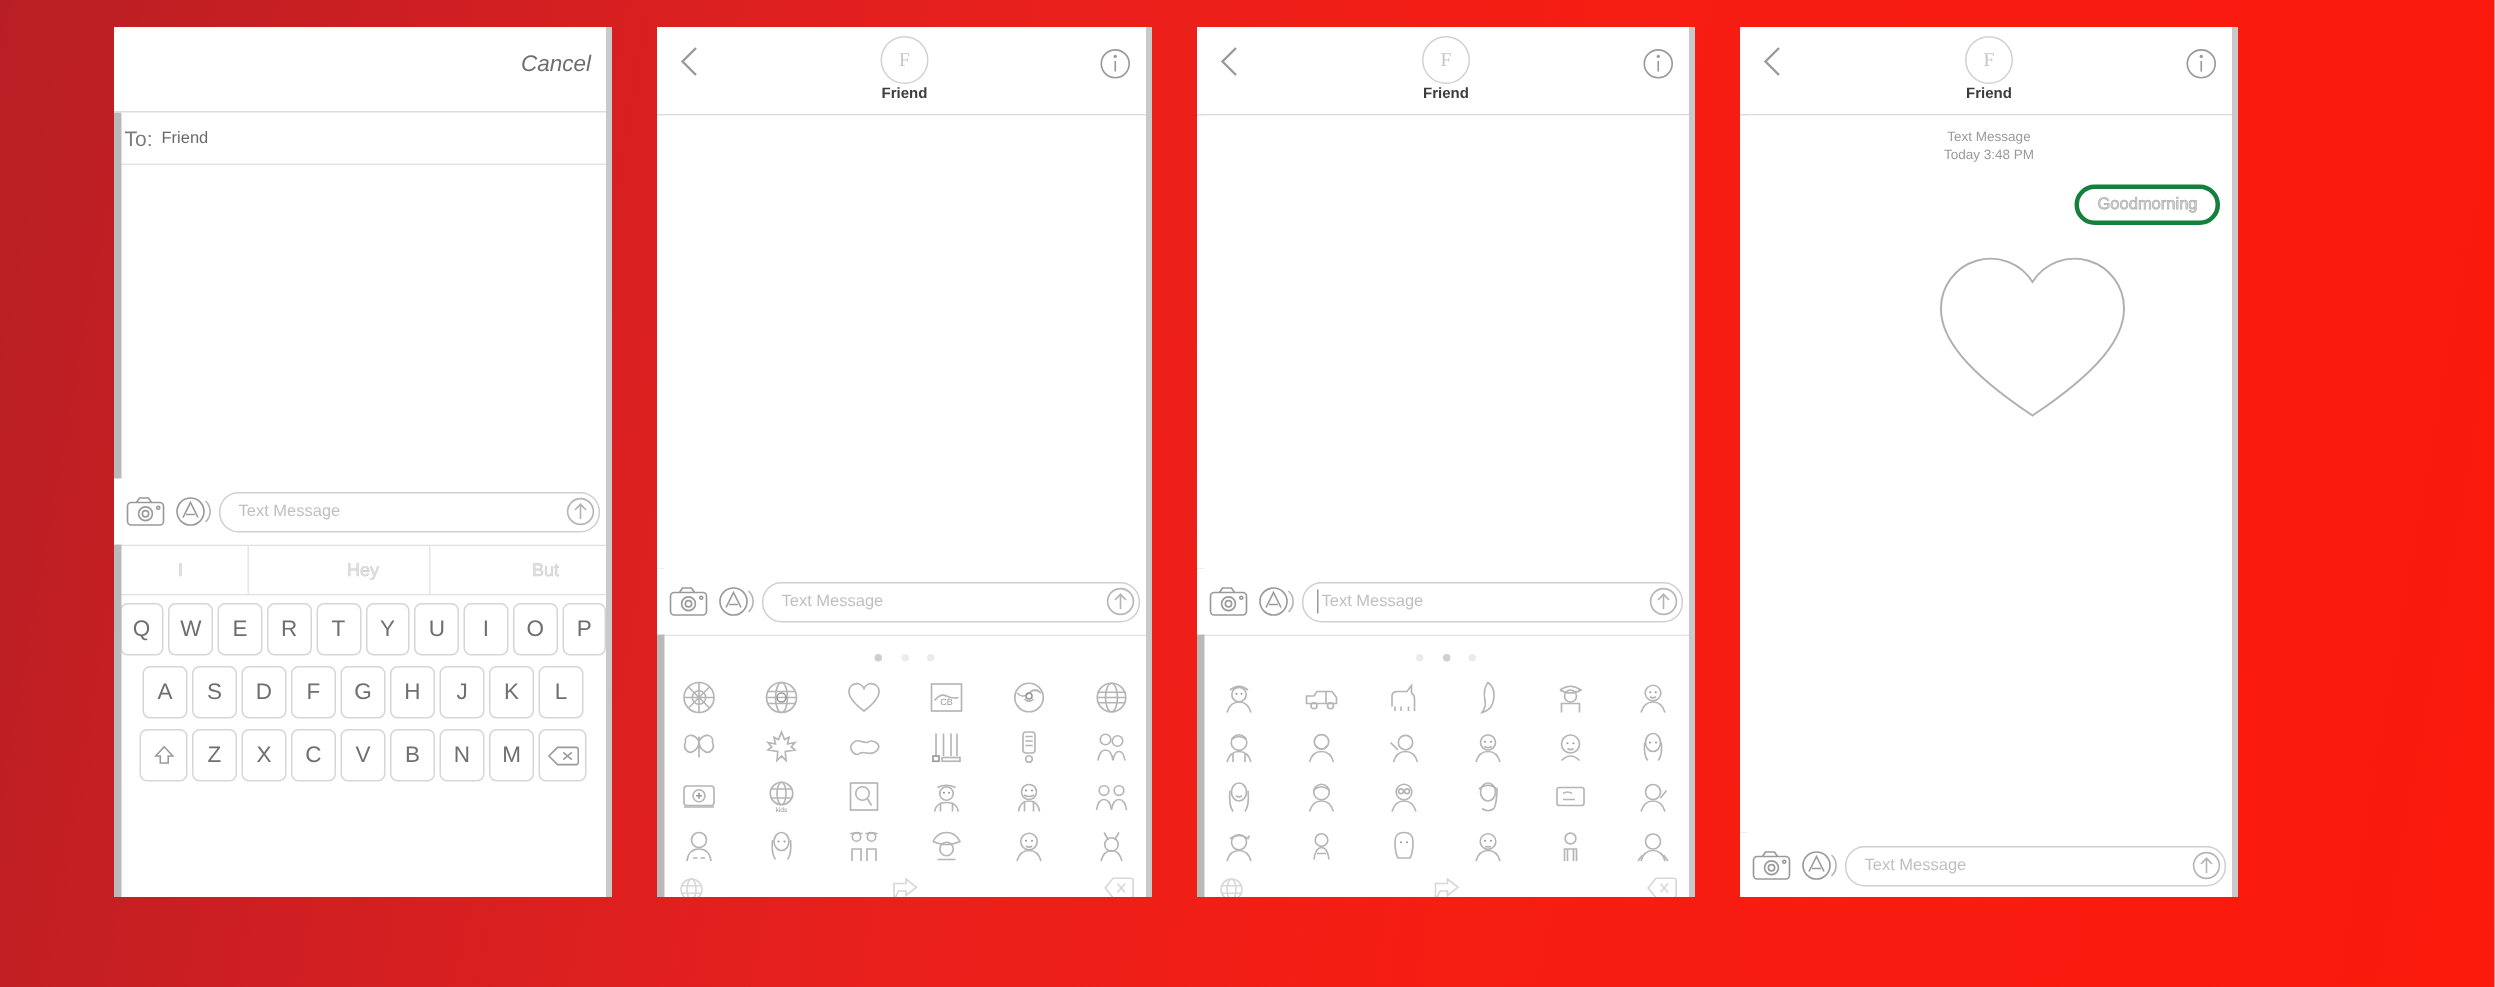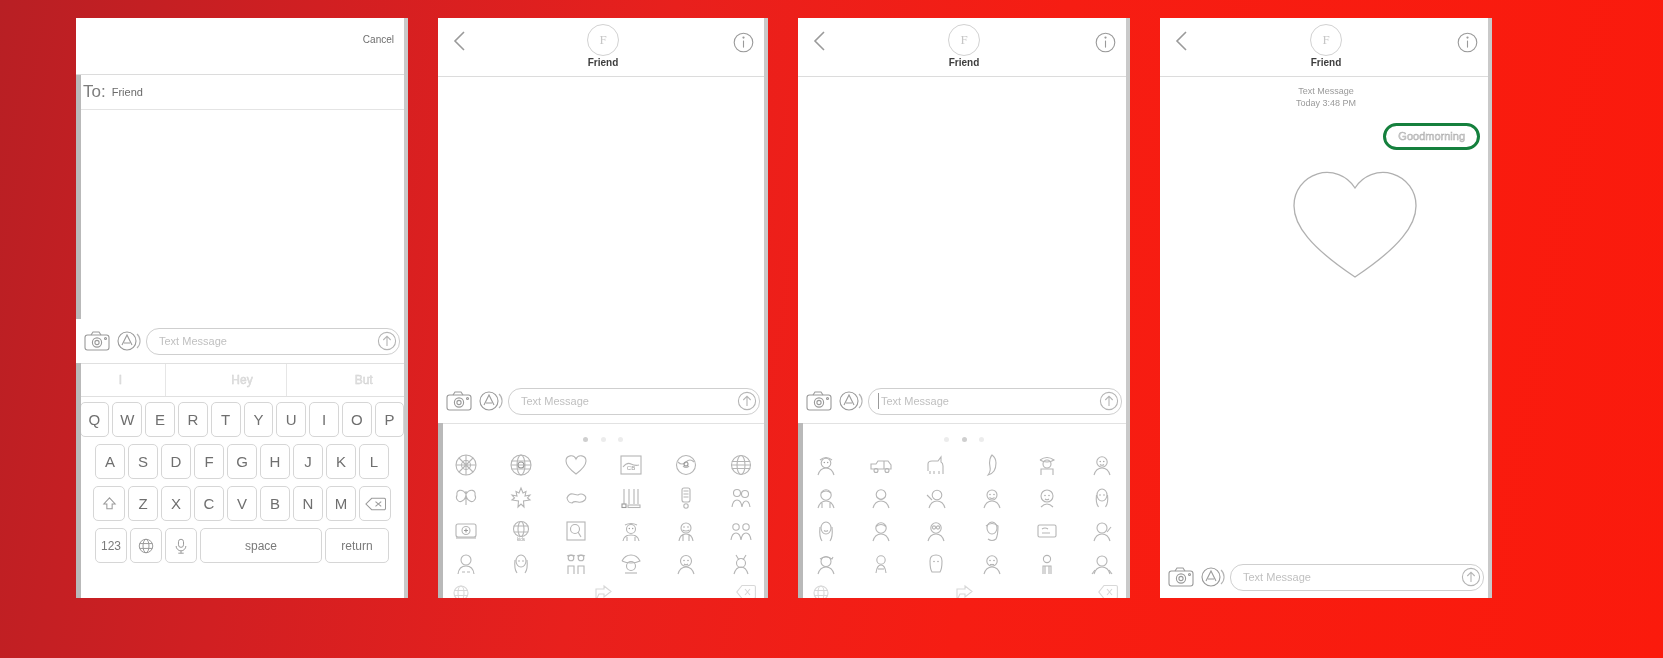--- a/index.html
+++ b/index.html
@@ -16,23 +16,23 @@
   #panel1{left:76px;top:18px;width:332px;height:580px;}
   #panel2{left:438px;top:18px;width:330px;height:580px;}
   #panel3{left:798px;top:18px;width:332px;height:580px;}
   #panel4{left:1160px;top:18px;width:332px;height:580px;}
   .edge-l{position:absolute;left:0;top:0;width:5px;height:100%;background:#b9b9b9;}
   .edge-r{position:absolute;right:0;top:0;width:4px;height:100%;background:#c9c9c9;}
 
   
   .navbar{position:relative;height:56px;border-bottom:1px solid #dcdcdc;background:#fff;}
   .nav-title{position:absolute;left:0;right:0;top:16px;text-align:center;font-size:15px;color:#6e6e6e;}
-  .nav-cancel{position:absolute;right:14px;top:16px;font-size:10px;color:#6e6e6e;}
+  .nav-cancel{position:absolute;right:14px;top:16px;font-size:15px;color:#6e6e6e;font-style:italic;}
   .to-row{height:34px;border-bottom:1px solid #e4e4e4;display:flex;align-items:center;padding-left:7px;}
-  .to-lbl{font-size:17px;color:#7d7d7d;margin-right:6px;}
+  .to-lbl{font-size:14px;color:#7d7d7d;margin-right:6px;}
   .to-val{font-size:11px;color:#6a6a6a;}
 
   
   .cnav{position:relative;height:58px;border-bottom:1px solid #dcdcdc;background:#fff;}
   .cnav .back{position:absolute;left:14px;top:12px;width:16px;height:22px;}
   .cnav .info{position:absolute;right:14px;top:14px;width:21px;height:21px;}
   .cnav .avwrap{position:absolute;left:0;right:0;top:6px;text-align:center;}
   .cnav .av{width:30px;height:30px;border-radius:50%;border:1px solid #d2d2d2;
        display:inline-flex;align-items:center;justify-content:center;
        font-size:13px;color:#c6c6c6;font-family:"Liberation Serif",serif;}
@@ -177,38 +177,20 @@
         <div class="key">B</div>
         <div class="key">N</div>
         <div class="key">M</div>
         <div class="key sm">
           <svg viewBox="0 0 22 16" width="21" height="16">
               <path class="gray" d="M7 2 H20 a1.5 1.5 0 0 1 1.5 1.5 v9 A1.5 1.5 0 0 1 20 14 H7 L1 8 Z"></path>
               <path class="gray" d="M11 5.5 l6 5 M17 5.5 l-6 5"></path>
             </svg>
         </div>
       </div>
-      <div class="krow">
-        <div class="key num">123</div>
-        <div class="key sm">
-          <svg viewBox="0 0 20 20" width="18" height="18">
-              <circle class="gray" cx="10" cy="10" r="7.5"></circle>
-              <ellipse class="gray" cx="10" cy="10" rx="3.3" ry="7.5"></ellipse>
-              <path class="gray" d="M2.9 7.3 h14.2 M2.9 12.7 h14.2"></path>
-            </svg>
-        </div>
-        <div class="key sm">
-          <svg viewBox="0 0 20 20" width="18" height="18">
-              <rect class="gray" x="7.2" y="2.5" width="5.6" height="9" rx="2.8"></rect>
-              <path class="gray" d="M4.6 10 a5.4 5.4 0 0 0 10.8 0 M10 15.4 V18 M7 18 h6"></path>
-            </svg>
-        </div>
-        <div class="key space">space</div>
-        <div class="key ret">return</div>
-      </div>
     </div>
     <div class="edge-r"></div>
   </div>
 
   <div class="panel" id="panel2">
     <div class="edge-l"></div>
 
     <div class="cnav">
       <span class="back">
         <svg viewBox="0 0 16 22" width="16" height="22">

